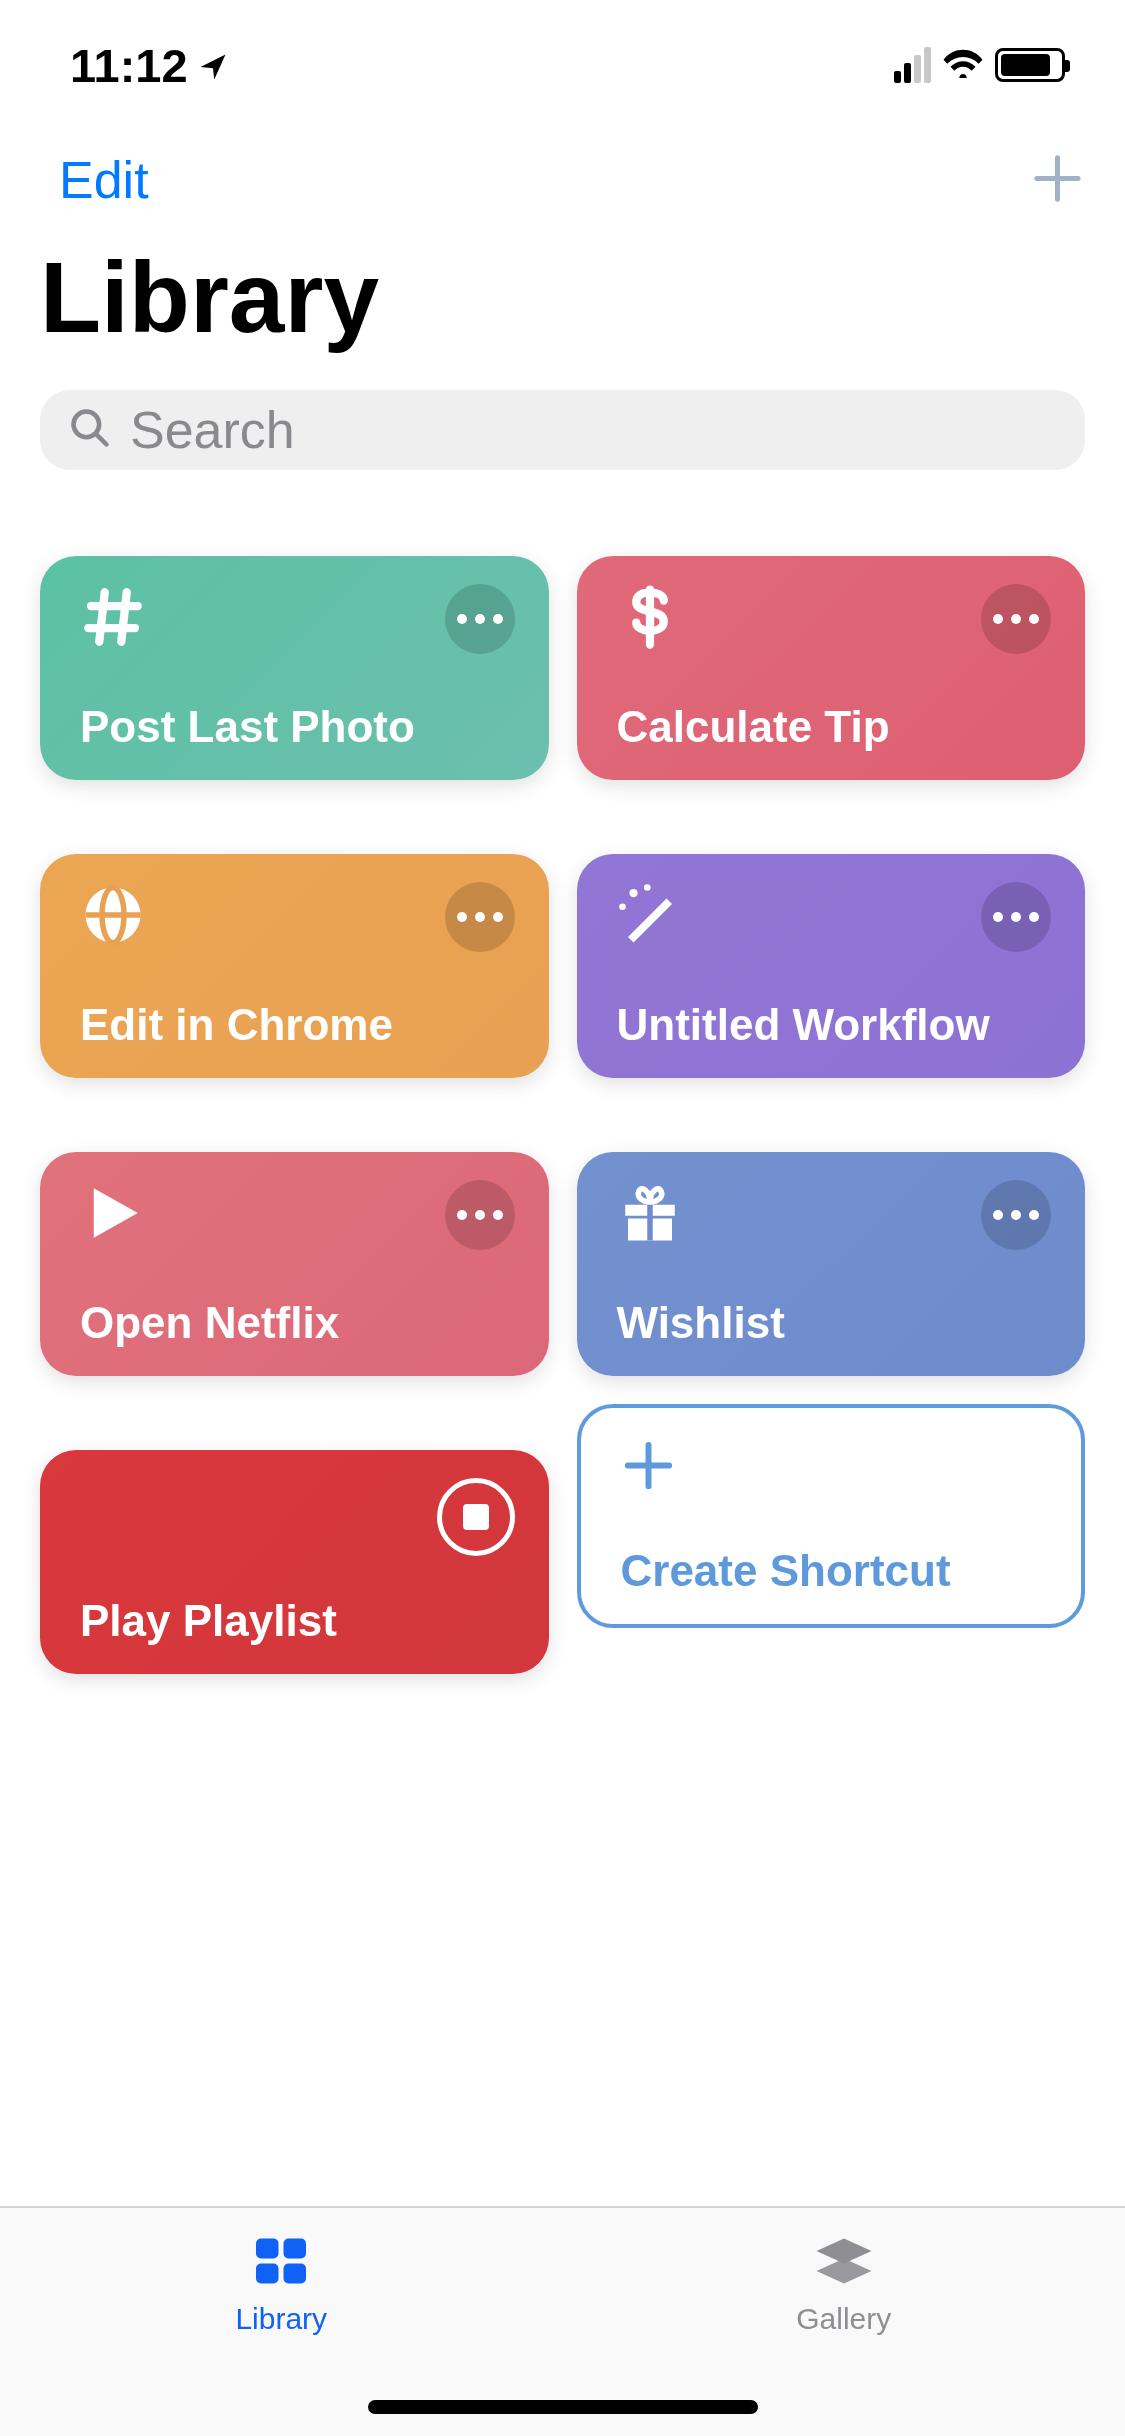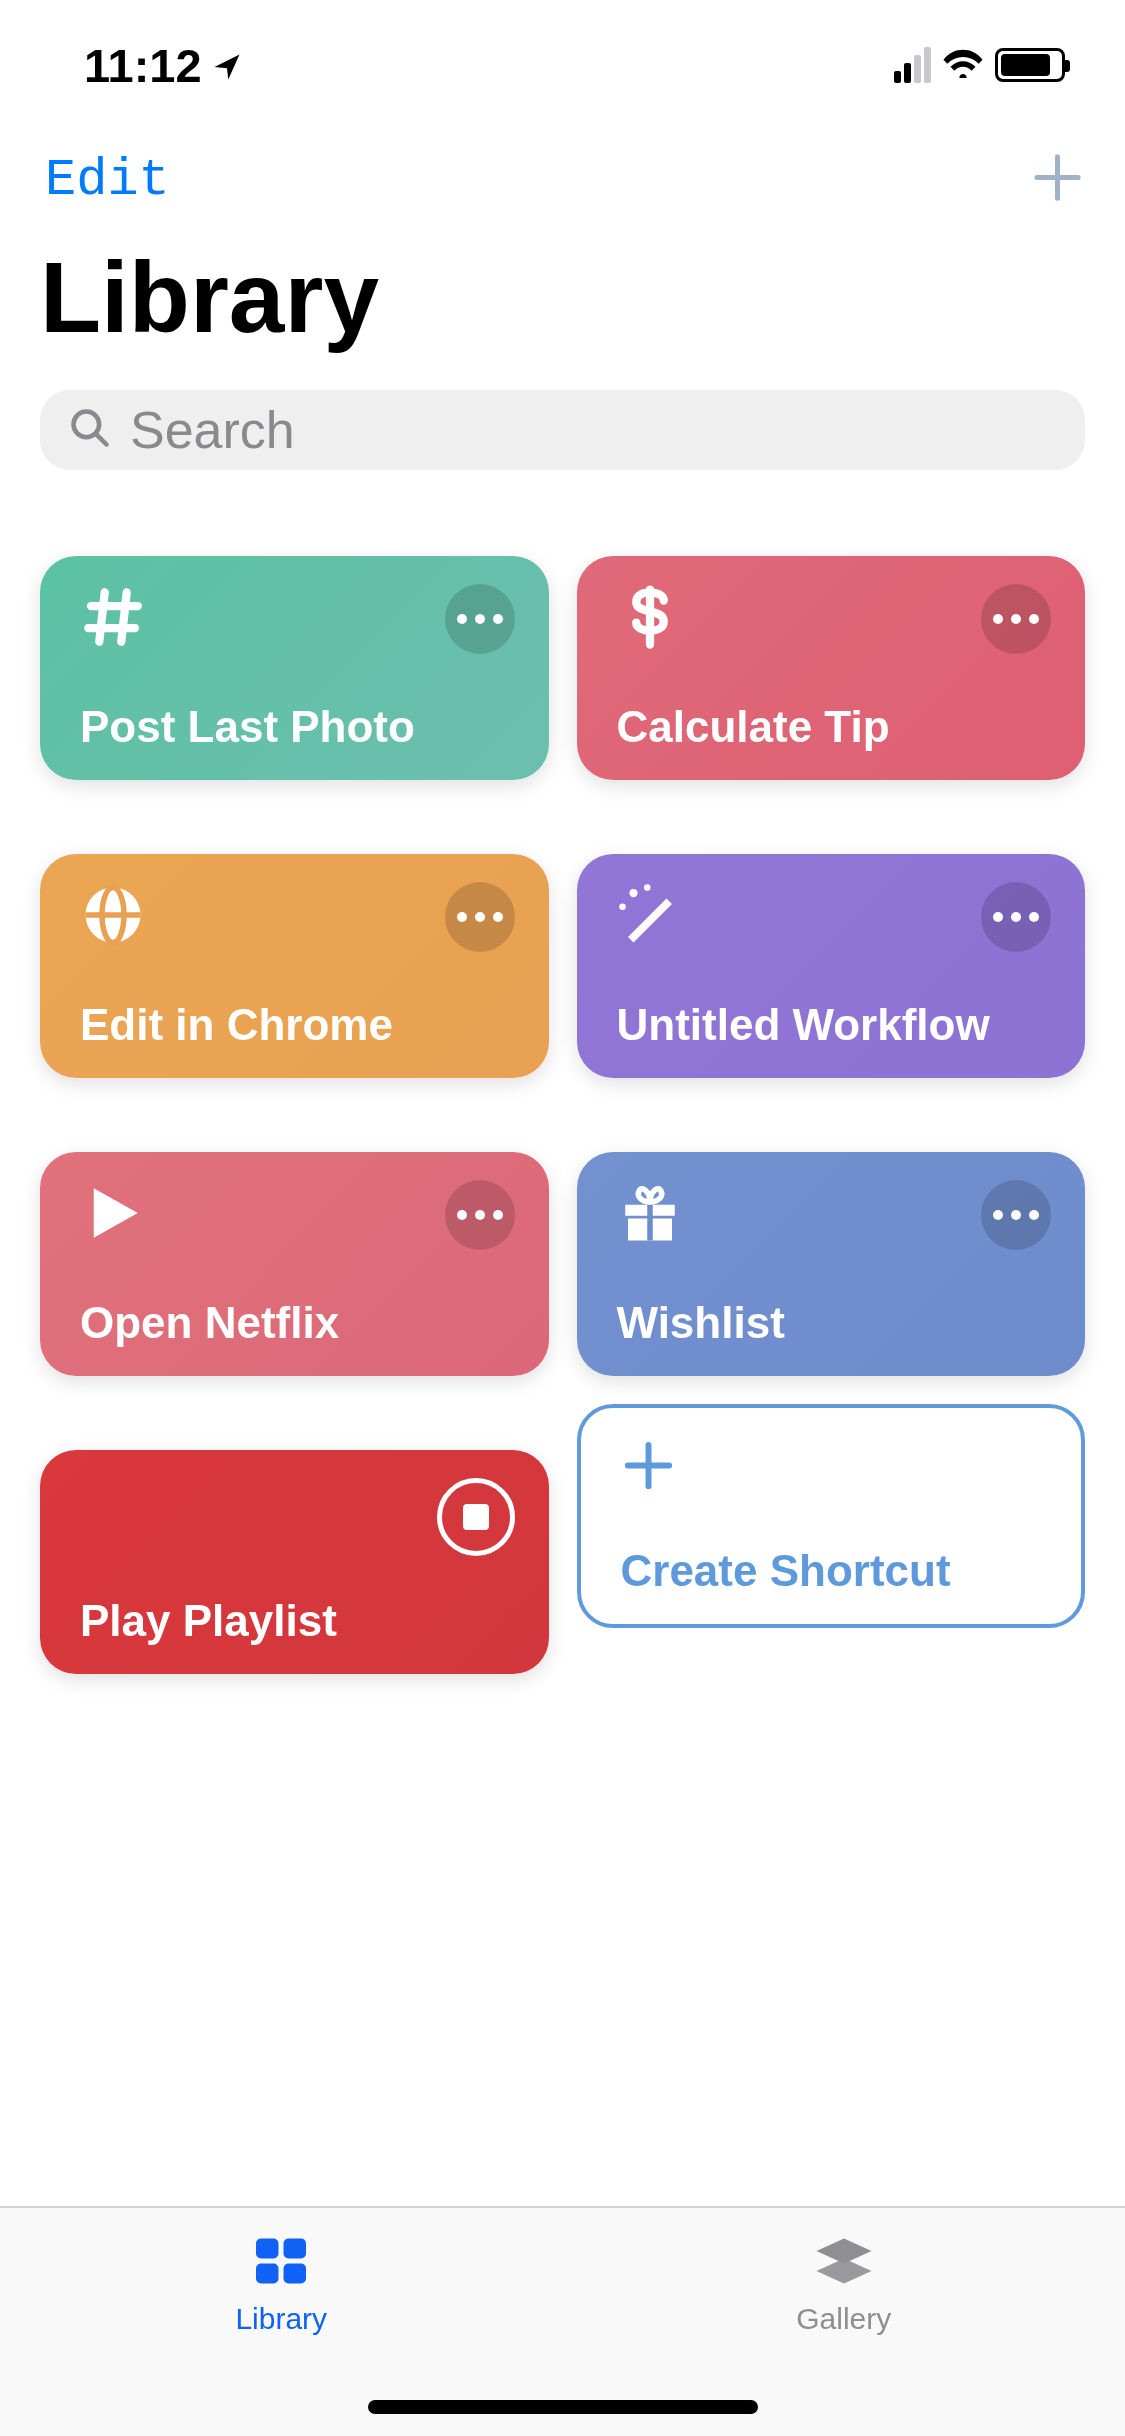--- a/index.html
+++ b/index.html
@@ -19,21 +19,20 @@
     justify-content: space-between;
     padding: 0 60px 0 70px;
   }
   .status-left {
     display: flex;
     align-items: center;
     gap: 10px;
     font-size: 47px;
     font-weight: 600;
     color: #000;
-    margin-left: 14px;
   }
   .status-right {
     display: flex;
     align-items: center;
     gap: 12px;
   }
   .location-icon svg { width: 30px; height: 30px; }
   .signal-bars { display: flex; align-items: flex-end; gap: 3px; }
   .signal-bars span {
     width: 7px; background: #000; border-radius: 2px;
@@ -49,22 +48,21 @@
   }
   .battery::after {
     content:""; position:absolute; right:-8px; top:9px; width:5px; height:12px;
     background:#000; border-radius: 0 3px 3px 0;
   }
   .battery-fill { background:#000; width:85%; height:100%; border-radius:4px;}
 
   
   .nav-bar {
     display:flex; justify-content:space-between; align-items:center;
-    padding: 20px 40px 10px 45px;
-    font-family: Liberation Mono, monospace;
+    padding: 20px 40px 10px 59px;
   }
   .edit-button {
     color:#007aff; font-size:52px; font-weight:400;
   }
   .add-button svg { width:55px; height:55px; }
   .add-button { color:#8fa8c2; }
 
   
   .page-title {
     font-size: 100px; font-weight: 700; color:#000;

